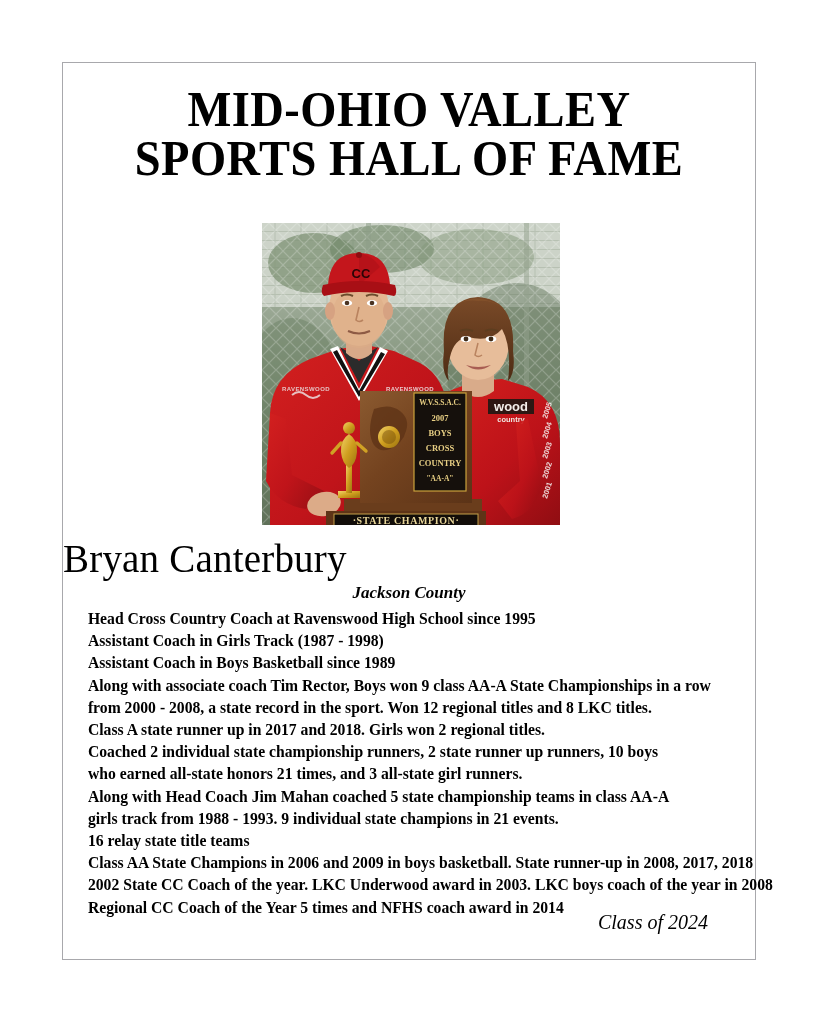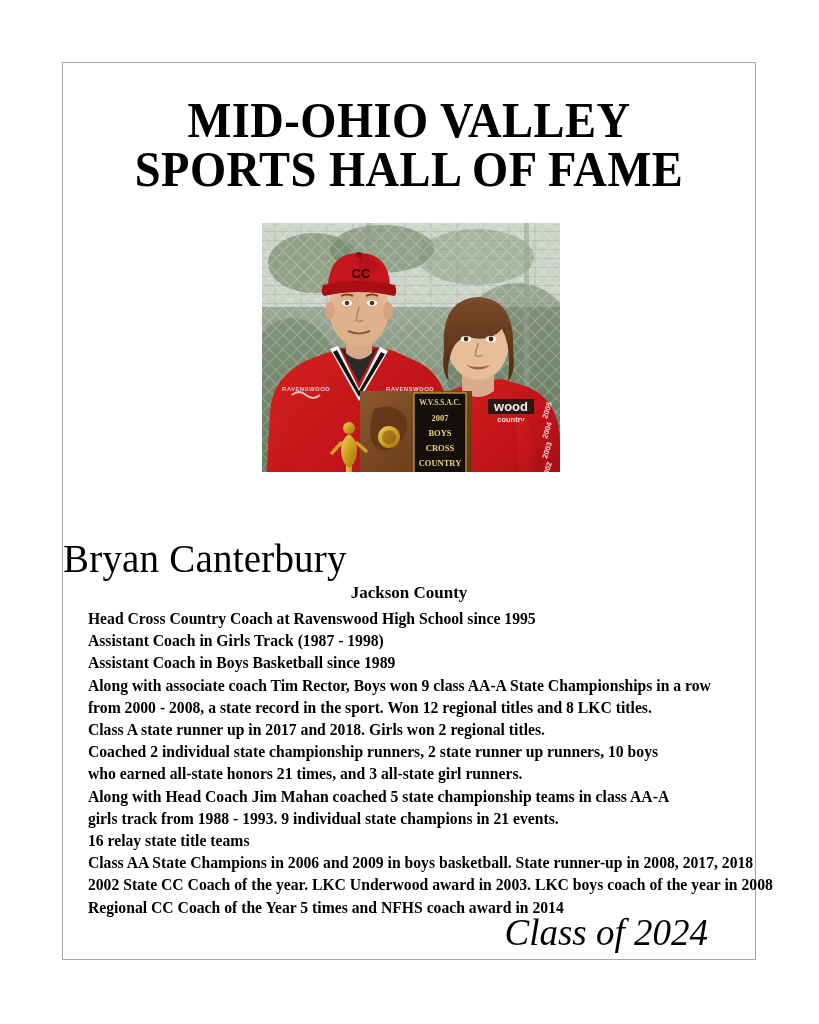--- a/index.html
+++ b/index.html
@@ -24,41 +24,41 @@
     width: 694px;
     height: 898px;
     border: 1px solid #a8a8ac;
     background: #ffffff;
     box-sizing: border-box;
   }
 
   
   #org-title {
     text-align: center;
-    margin-top: 33px;
+    margin-top: 22px;
     line-height: 0.98;
   }
   .org-title-line {
     display: block;
     font-weight: bold;
     font-size: 50px;
     letter-spacing: 0.5px;
     transform: scaleX(0.93);
     transform-origin: center;
     white-space: nowrap;
   }
   .org-title-line.line2 { font-size: 50px; }
 
   
   #honoree-photo {
     position: absolute;
     left: 199px;
     top: 160px;
     width: 298px;
-    height: 249px;
+    height: 302px;
     overflow: hidden;
     background: #14b8a6;
   }
   #honoree-photo svg { display: block; }
 
   
   #honoree-name {
     position: absolute;
     left: 0;
     top: 473px;
@@ -69,20 +69,21 @@
     letter-spacing: 0.2px;
   }
   #honoree-region {
     position: absolute;
     left: 0;
     top: 520px;
     width: 100%;
     text-align: center;
     font-size: 17px;
     font-weight: bold;
+    font-style: italic;
   }
 
   
   #achievements {
     position: absolute;
     left: 8px;
     top: 545px;
     width: calc(100% - 16px);
   }
   .achievement-line {
@@ -93,21 +94,21 @@
     transform: scaleX(0.95);
     transform-origin: center;
     white-space: nowrap;
   }
 
   
   #class-year {
     position: absolute;
     right: 47px;
     top: 848px;
-    font-size: 37px;
+    font-size: 20px;
     font-style: italic;
     white-space: nowrap;
   }
 </style>
 </head>
 <body>
 
 <div id="plaque-page">
 
   <div id="org-title">

